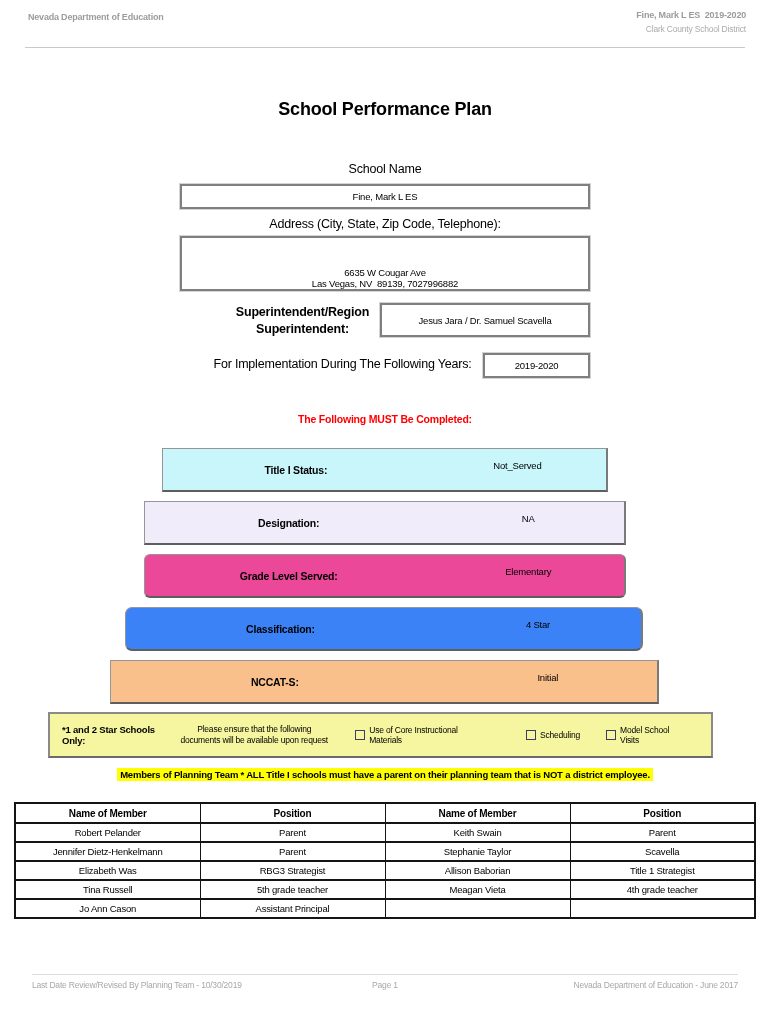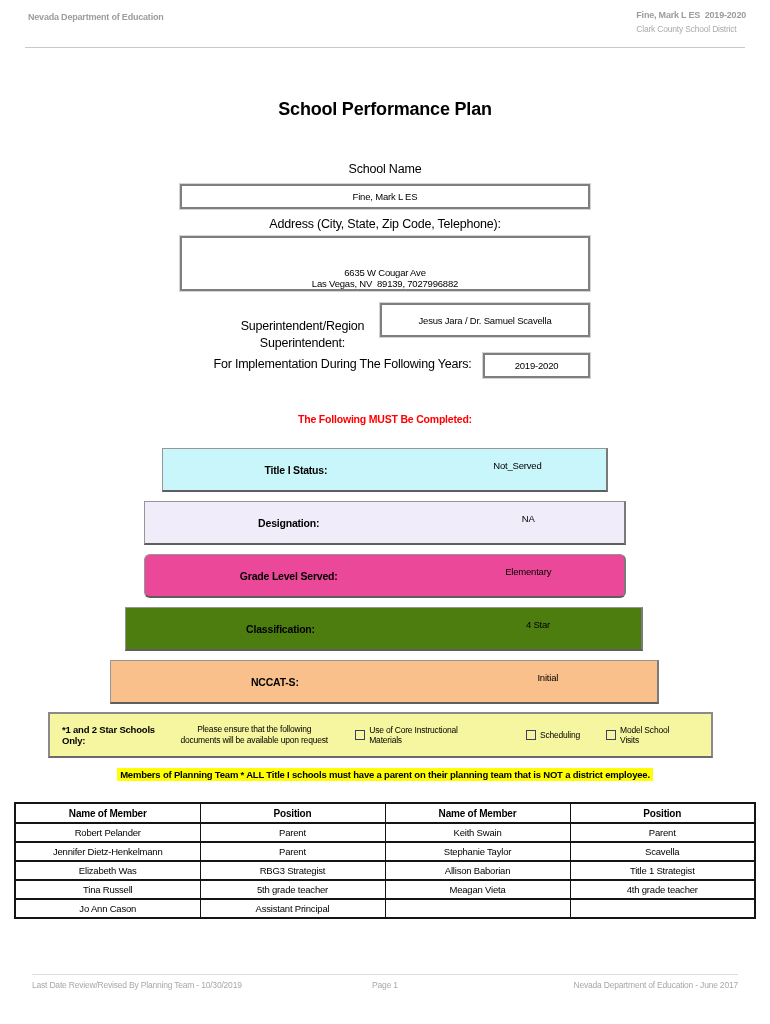--- a/index.html
+++ b/index.html
@@ -8,38 +8,38 @@
     width:770px; height:1024px; position:relative;
     font-family:"Liberation Sans", "DejaVu Sans", sans-serif;
     color:#000; letter-spacing:-0.2px; overflow:hidden;
   }
   .abs { position:absolute; }
   .center { text-align:center; }
   .pre { white-space:pre; }
 
   
   .hdr-left { left:28px; top:12px; font-size:9px; font-weight:bold; color:#9c9c9c; }
-  .hdr-right { right:24px; top:10px; text-align:left; }
+  .hdr-right { right:24px; top:10px; text-align:right; }
   .hdr-right .l1 { font-size:9px; font-weight:bold; color:#9c9c9c; }
   .hdr-right .l2 { font-size:8.5px; color:#ababab; margin-top:4px; }
   .hdr-rule { top:47px; left:25px; right:25px; border-top:1px solid #c9c9c9; }
 
   
   .doc-title { top:99px; left:0; width:100%; font-size:18px; font-weight:bold; }
   .sec-label { left:0; width:100%; font-size:12.5px; }
   .wbox {
     background:#fff; border:2px solid #7f7f7f; box-shadow:0 0 0 1px #d4d4d4;
     font-size:9.5px; display:flex; align-items:center; justify-content:center;
     flex-direction:column;
   }
   .box-school  { top:184px; left:180px; width:410px; height:25px; }
   .lbl-school  { top:162px; }
   .lbl-addr    { top:217px; }
   .box-addr    { top:236px; left:180px; width:410px; height:55px; justify-content:flex-end; }
-  .lbl-sup     { top:318px; left:195px; width:215px; font-size:12.5px; line-height:17px; }
+  .lbl-sup     { top:304px; left:195px; width:215px; font-size:12.5px; line-height:17px;font-weight:bold; }
   .box-sup     { top:303px; left:380px; width:210px; height:34px; }
   .lbl-impl    { top:357px; left:200px; width:285px; font-size:12.5px; }
   .box-impl    { top:353px; left:483px; width:107px; height:25px; }
 
   .notice-red { top:413px; left:0; width:100%; font-size:10.5px; font-weight:bold; color:#ff0000; }
 
   
   .status-row {
     position:absolute; height:44px; display:flex; align-items:center;
     border:1px solid #969696; border-right:2px solid #7a7a7a; border-bottom:2px solid #5e5e5e;
@@ -129,21 +129,21 @@
   <div class="status-value">Not_Served</div>
 </div>
 <div class="status-row sr1" style="background-color: rgb(241, 236, 249); justify-content: flex-end;">
   <div class="status-label">Designation:</div>
   <div class="status-value">NA</div>
 </div>
 <div class="status-row sr2" style="background-color: #ec4899; border-radius: 6px;">
   <div class="status-label">Grade Level Served:</div>
   <div class="status-value">Elementary</div>
 </div>
-<div class="status-row sr3" style="background-color: #4d7c0f;">
+<div class="status-row sr3" style="background-color: #3b82f6; border-radius: 7px;">
   <div class="status-label">Classification:</div>
   <div class="status-value">4 Star</div>
 </div>
 <div class="status-row sr4" style="background-color: rgb(250, 192, 140);">
   <div class="status-label">NCCAT-S:</div>
   <div class="status-value">Initial</div>
 </div>
 
 <div class="abs star-box" style="background-color: rgb(246, 246, 161);">
   <div class="star-label">*1 and 2 Star Schools Only:</div>

